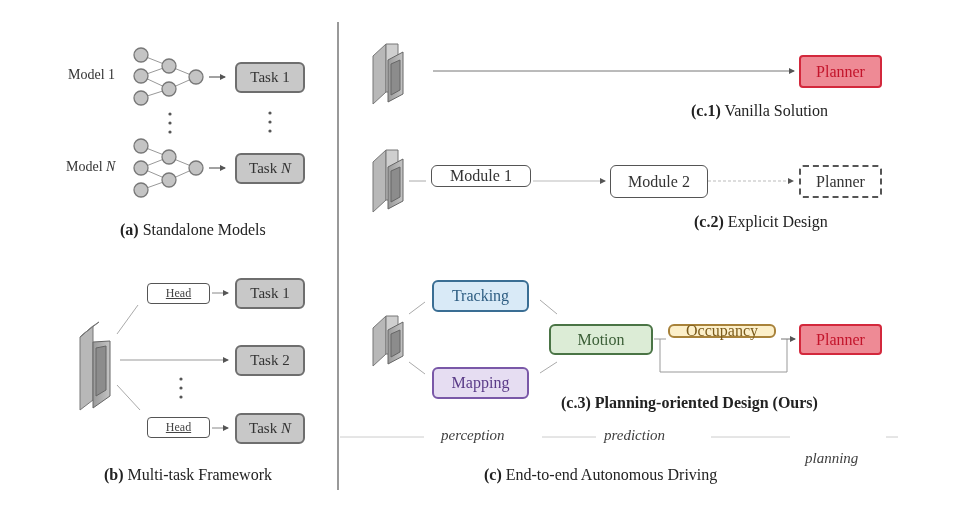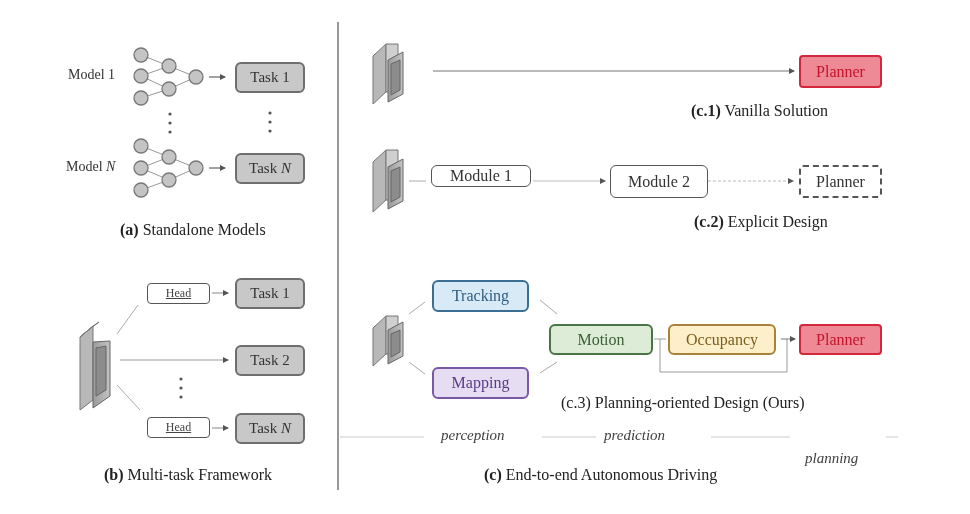--- a/index.html
+++ b/index.html
@@ -180,23 +180,23 @@
 <div class="box module" style="left:610px;top:165px;width:98px;height:33px;">Module 2</div>
 <div class="box planner-dashed" style="left:799px;top:165px;width:83px;height:33px;">Planner</div>
 <div class="label" style="left:694px;top:213px;">
   <b>(c.2)</b>
   <span>Explicit Design</span>
 </div>
 
 <div class="box tracking" style="left:432px;top:280px;width:97px;height:32px;">Tracking</div>
 <div class="box mapping" style="left:432px;top:367px;width:97px;height:32px;">Mapping</div>
 <div class="box motion" style="left:549px;top:324px;width:104px;height:31px;">Motion</div>
-<div class="box occupancy" style="left:668px;top:324px;width:108px;height:31px;">Occupancy</div>
+<div class="box occupancy" style="left:668px;top:324px;width:108px;height:14px;">Occupancy</div>
 <div class="box planner-red" style="left:799px;top:324px;width:83px;height:31px;">Planner</div>
-<div class="label" style="left:561px;top:394px;font-weight:normal;">(c.3) Planning-oriented Design (Ours)</div>
+<div class="label" style="left:561px;top:394px;font-weight:bold;">(c.3) Planning-oriented Design (Ours)</div>
 
 <div class="stage" style="left:441px;top:427px;">perception</div>
 <div class="stage" style="left:604px;top:427px;">prediction</div>
 <div class="stage" style="left:805px;top:434px;margin-top:16px;">planning</div>
 
 <div class="label" style="left:484px;top:466px;">
   <b>(c)</b>
   <span>End-to-end Autonomous Driving</span>
 </div>
 

